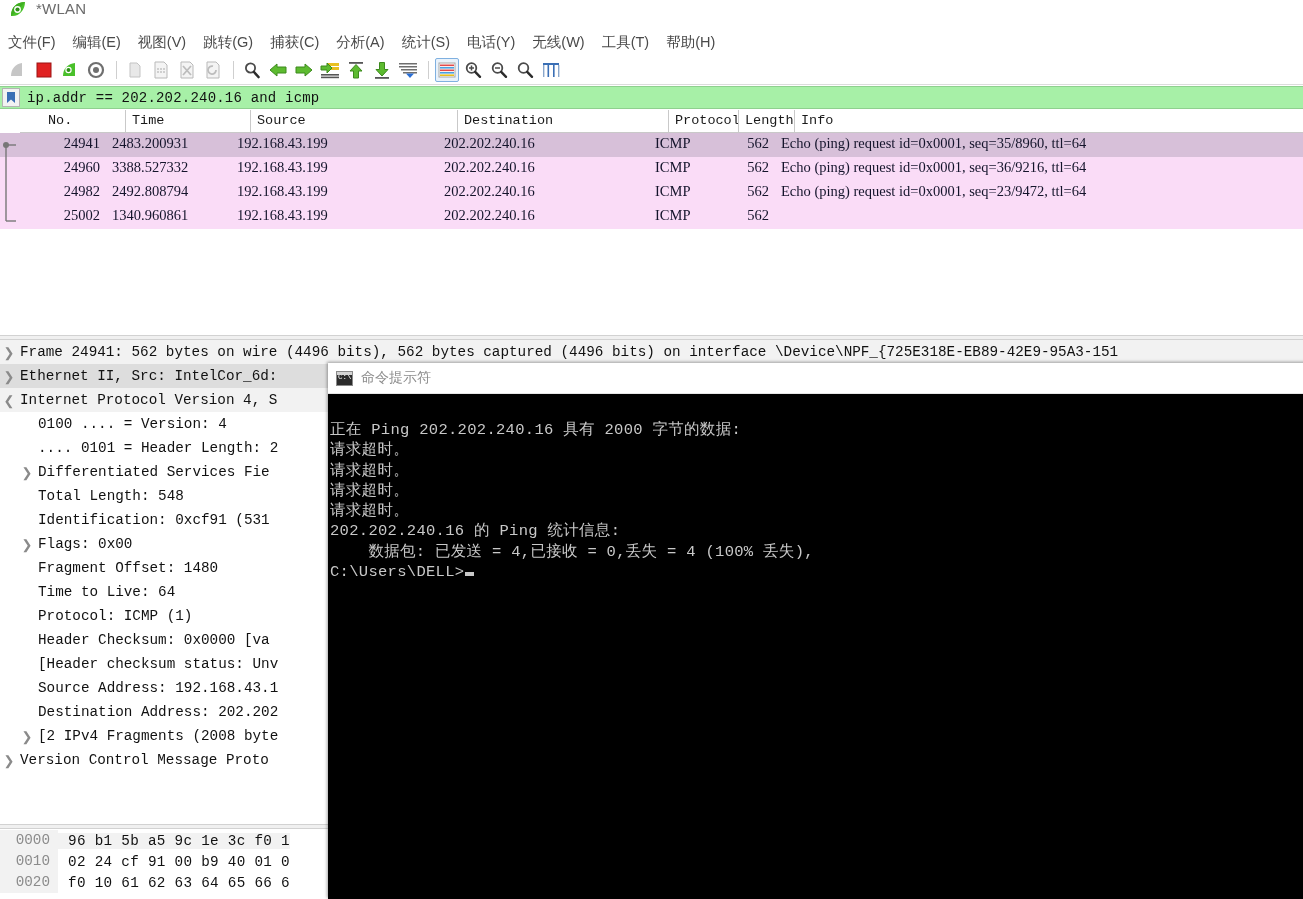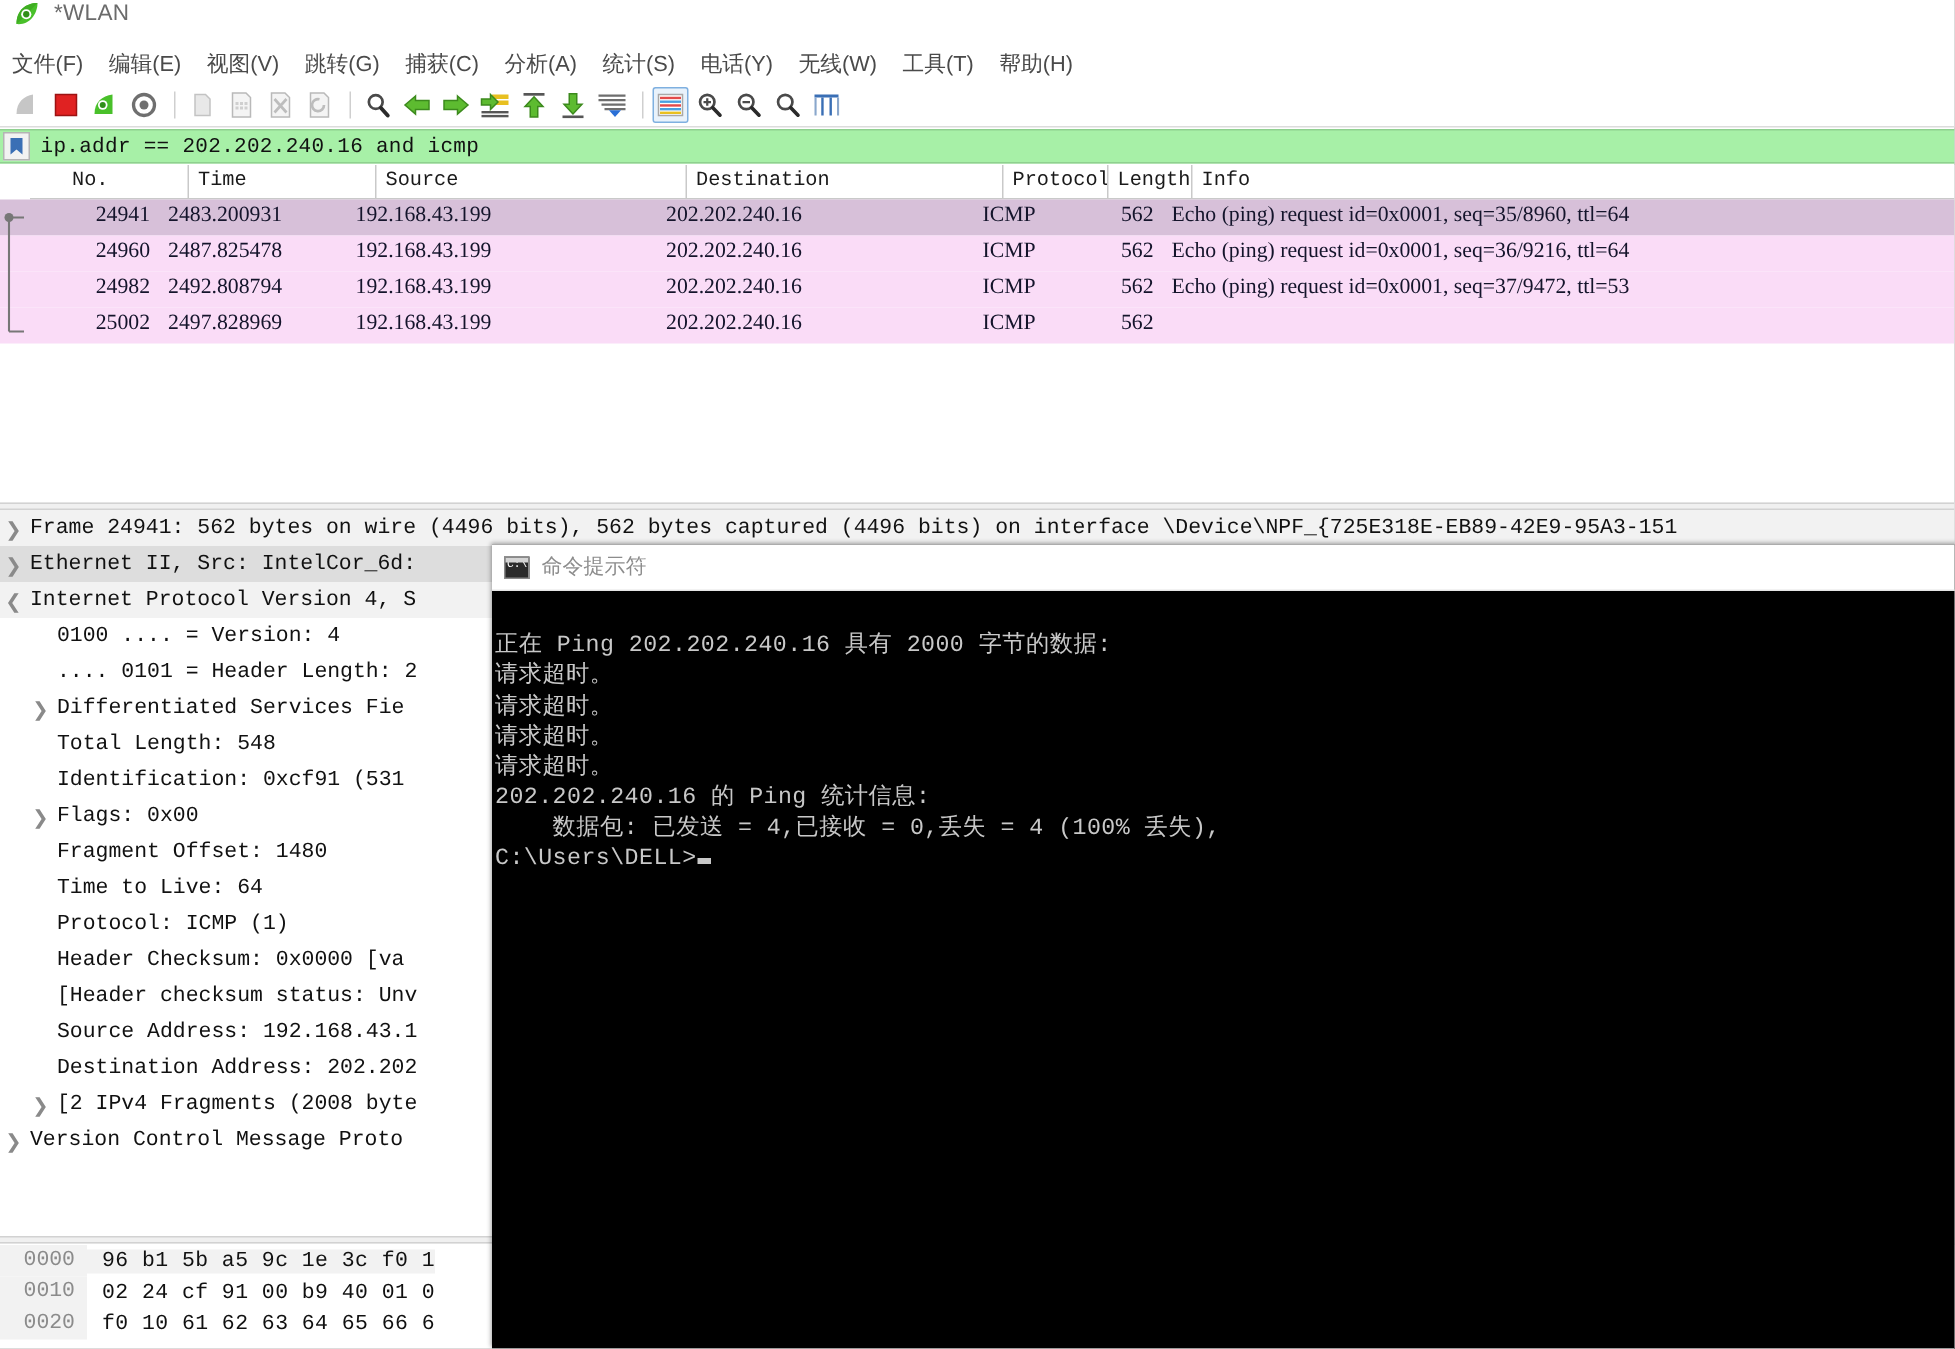--- a/index.html
+++ b/index.html
@@ -429,43 +429,43 @@
         <div class="c-src">192.168.43.199</div>
         <div class="c-dst">202.202.240.16</div>
         <div class="c-proto">ICMP</div>
         <div class="c-len">562</div>
         <div class="c-info">Echo (ping) request   id=0x0001, seq=35/8960, ttl=64</div>
       </div>
 
       <div class="pl-row normal">
         <div class="c-gut"></div>
         <div class="c-no">24960</div>
-        <div class="c-time">2487.825478</div>
+        <div class="c-time">3388.527332</div>
         <div class="c-src">192.168.43.199</div>
         <div class="c-dst">202.202.240.16</div>
         <div class="c-proto">ICMP</div>
         <div class="c-len">562</div>
         <div class="c-info">Echo (ping) request   id=0x0001, seq=36/9216, ttl=64</div>
       </div>
 
       <div class="pl-row normal">
         <div class="c-gut"></div>
         <div class="c-no">24982</div>
         <div class="c-time">2492.808794</div>
         <div class="c-src">192.168.43.199</div>
         <div class="c-dst">202.202.240.16</div>
         <div class="c-proto">ICMP</div>
         <div class="c-len">562</div>
-        <div class="c-info">Echo (ping) request   id=0x0001, seq=37/9472, ttl=53</div>
+        <div class="c-info">Echo (ping) request   id=0x0001, seq=23/9472, ttl=64</div>
       </div>
 
       <div class="pl-row normal">
         <div class="c-gut"></div>
         <div class="c-no">25002</div>
-        <div class="c-time">2497.828969</div>
+        <div class="c-time">1340.960861</div>
         <div class="c-src">192.168.43.199</div>
         <div class="c-dst">202.202.240.16</div>
         <div class="c-proto">ICMP</div>
         <div class="c-len">562</div>
       </div>
     </div>
   </div>
 
   <div class="splitter" style="top:335px;"></div>
 

